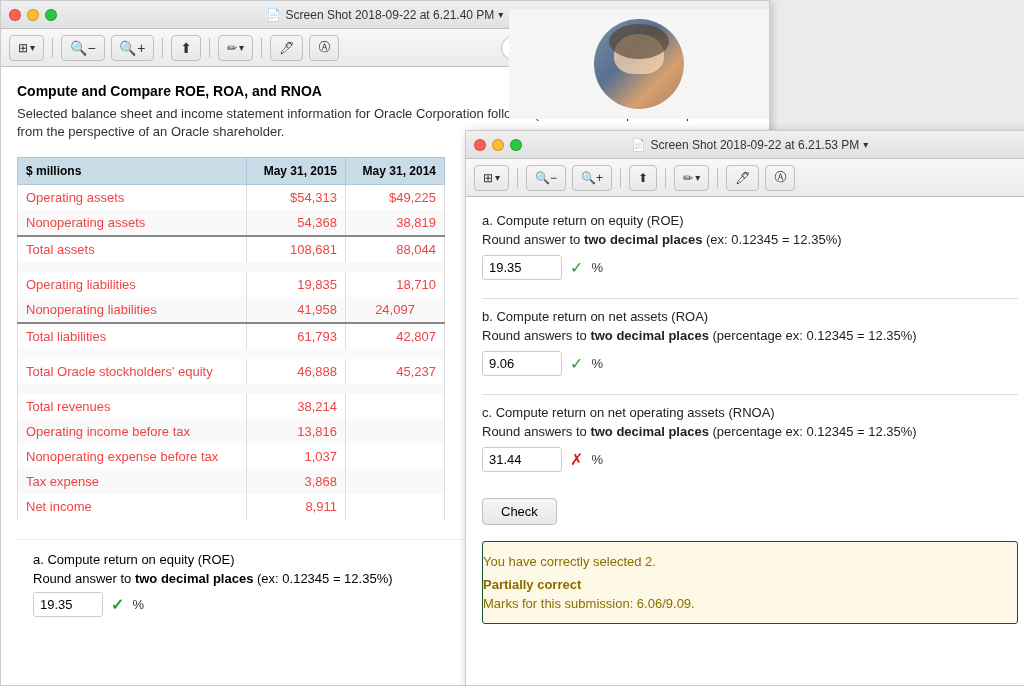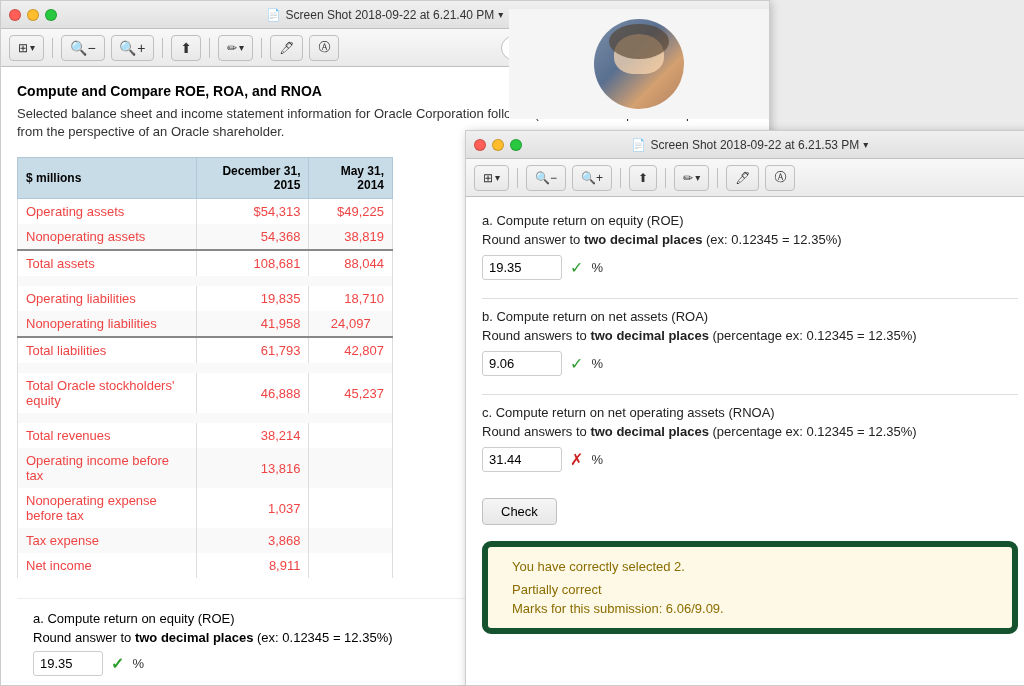--- a/index.html
+++ b/index.html
@@ -169,21 +169,21 @@
 
     .page-subtitle {
       font-size: 13px;
       color: #333;
       margin-bottom: 16px;
       line-height: 1.4;
     }
 
     
     .data-table {
-      width: 376px;
+      width: 428px;
       border-collapse: collapse;
       font-size: 13px;
       margin-bottom: 20px;
     }
 
     .data-table thead tr {
       background: #c8dce8;
     }
 
     .data-table thead th {
@@ -324,35 +324,35 @@
       border-radius: 4px;
       padding: 5px 18px;
       font-size: 13px;
       cursor: pointer;
       margin-top: 8px;
       display: inline-block;
     }
 
     .result-box {
       background: #fef9e7;
-      border: 6px solid #14532d;
-      border-radius: 9px;
-      padding: 12px 24px;
+      border: 1px solid #14532d;
+      border-radius: 3px;
+      padding: 12px 0;
       margin-top: 16px;
     }
 
     .result-correct {
       color: #8a6d00;
       font-size: 13px;
       margin-bottom: 8px;
     }
 
     .result-partial {
       font-size: 13px;
-      font-weight: normal;
+      font-weight: bold;
       color: #8a6d00;
       margin-bottom: 4px;
     }
 
     .result-marks {
       font-size: 13px;
       color: #8a6d00;
     }
 
     .divider-line {
@@ -430,21 +430,21 @@
   </div>
 
   <div class="content-area">
     <p class="page-title">Compute and Compare ROE, ROA, and RNOA</p>
     <p class="page-subtitle">Selected balance sheet and income statement information for Oracle Corporation follows. (Perform the required computations from the perspective of an Oracle shareholder.</p>
 
     <table class="data-table">
       <thead>
         <tr>
           <th>$ millions</th>
-          <th>December 31, 2015</th>
+          <th>May 31, 2015</th>
           <th>May 31, 2014</th>
         </tr>
       </thead>
       <tbody>
         <tr>
           <td>Operating assets</td>
           <td>$54,313</td>
           <td>$49,225</td>
         </tr>
         <tr class="border-bottom-row" style="border-bottom:2px solid #888;margin-top:43px;">

